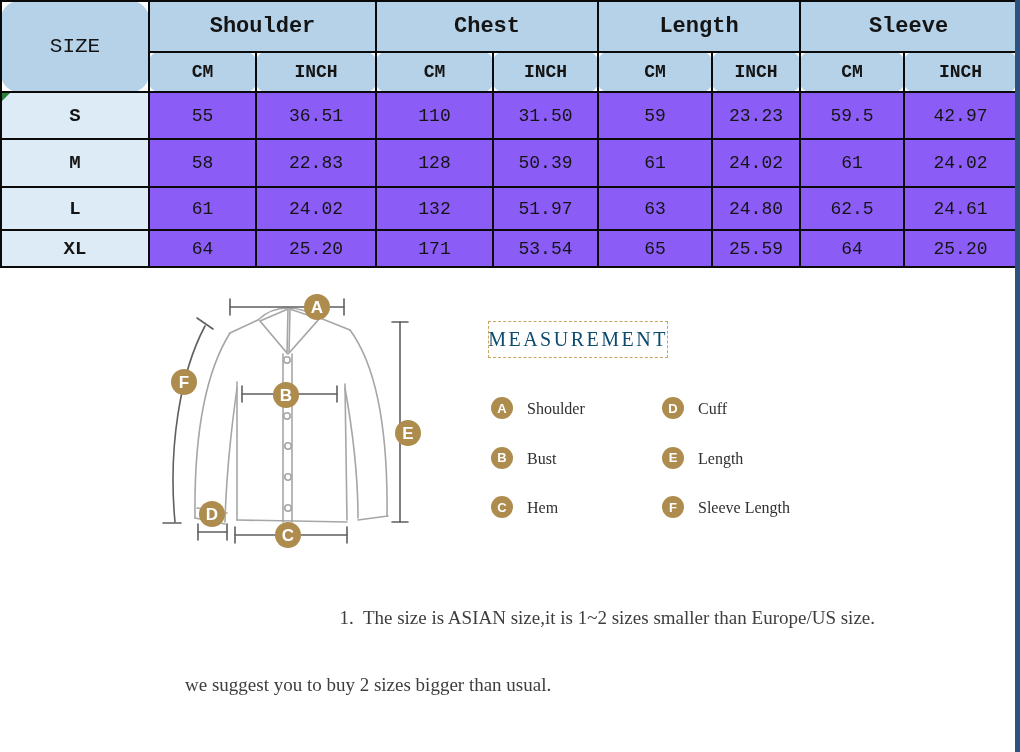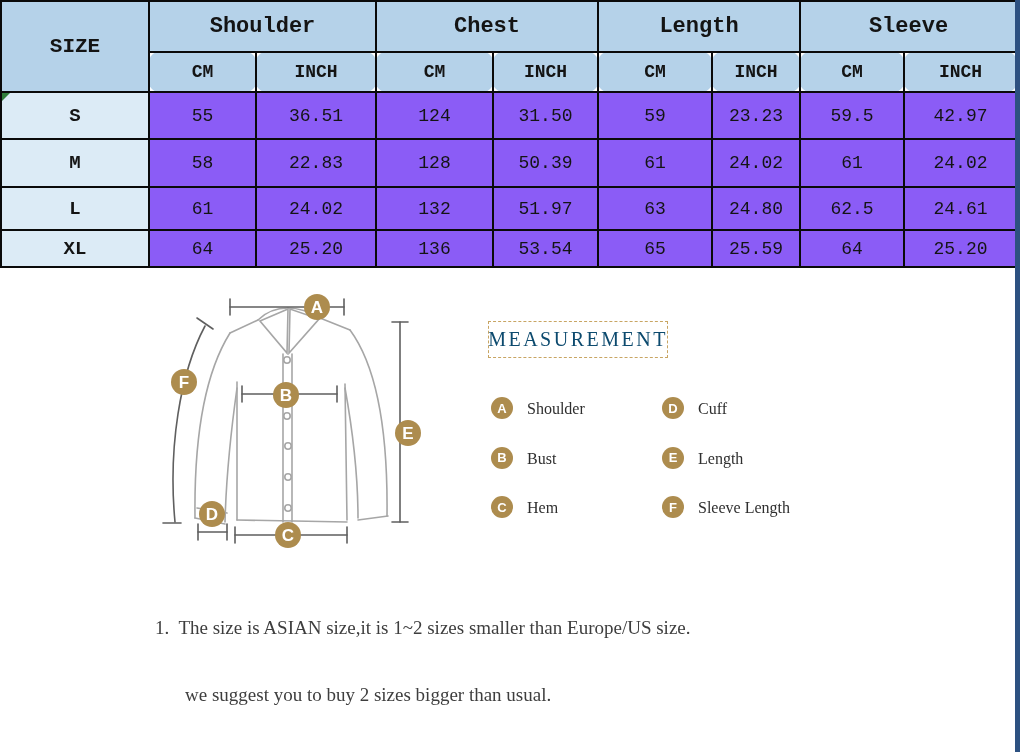--- a/index.html
+++ b/index.html
@@ -16,21 +16,21 @@
     border-collapse:collapse; table-layout:fixed;
     font-family:"Liberation Mono", monospace;
     color:#141414;
   }
   #size-table td {
     border:2px solid #0a0a0a; text-align:center; vertical-align:middle;
     background:#8b5cf6; font-size:18px; overflow:hidden;
   }
   #size-table td.group-head { background:#b5d2e9; font-weight:bold; font-size:22px; }
   #size-table td.unit-head  { background:#b5d2e9; font-weight:bold; font-size:18px;border-radius:10px; }
-  #size-table td.size-head  { background:#b5d2e9; font-weight:bold; font-size:21px; }
+  #size-table td.size-head  { background:#b5d2e9; font-weight:normal; font-size:21px;border-radius:18px; }
   #size-table td.size-label { background:#dcebf6; font-weight:bold; font-size:19px; position:relative; }
 
   #excel-flag {
     position:absolute; left:2px; top:93px; width:0; height:0; z-index:5;
     border-top:8px solid #2f7d3a; border-right:8px solid transparent;
   }
 
   
   #edge-strip {
     position:absolute; right:0; top:0; width:5px; height:752px;
@@ -65,21 +65,21 @@
     margin-left:14px; padding-top:3px;
     font-family:"Liberation Serif", serif; font-size:16px; color:#2f2f2f;
   }
 
   
   #notes {
     position:absolute; left:155px; top:558px; width:720px;
     font-family:"Liberation Serif", serif; font-size:19px; line-height:22px;
     color:#3e3e3e; white-space:pre-wrap;
   }
-  .note-line1  { margin-top:15px; }
+  .note-line1  { margin-top:5px;text-align:right; }
   .note-line1b { margin-top:1px; padding-left:30px; }
 </style>
 </head>
 <body>
 
 <div id="stage">
 
   <table id="size-table">
     <colgroup>
       <col style="width:148px">
@@ -107,21 +107,21 @@
         <td class="unit-head">INCH</td>
         <td class="unit-head">CM</td>
         <td class="unit-head">INCH</td>
         <td class="unit-head">CM</td>
         <td class="unit-head">INCH</td>
       </tr>
       <tr style="height:47px">
         <td class="size-label">S</td>
         <td>55</td>
         <td>36.51</td>
-        <td>124</td>
+        <td>110</td>
         <td>31.50</td>
         <td>59</td>
         <td>23.23</td>
         <td>59.5</td>
         <td>42.97</td>
       </tr>
       <tr style="height:48px">
         <td class="size-label">M</td>
         <td>58</td>
         <td>22.83</td>
@@ -140,21 +140,21 @@
         <td>51.97</td>
         <td>63</td>
         <td>24.80</td>
         <td>62.5</td>
         <td>24.61</td>
       </tr>
       <tr style="height:37px">
         <td class="size-label">XL</td>
         <td>64</td>
         <td>25.20</td>
-        <td>136</td>
+        <td>171</td>
         <td>53.54</td>
         <td>65</td>
         <td>25.59</td>
         <td>64</td>
         <td>25.20</td>
       </tr>
     </tbody>
   </table>
 
   <div id="excel-flag"></div>

